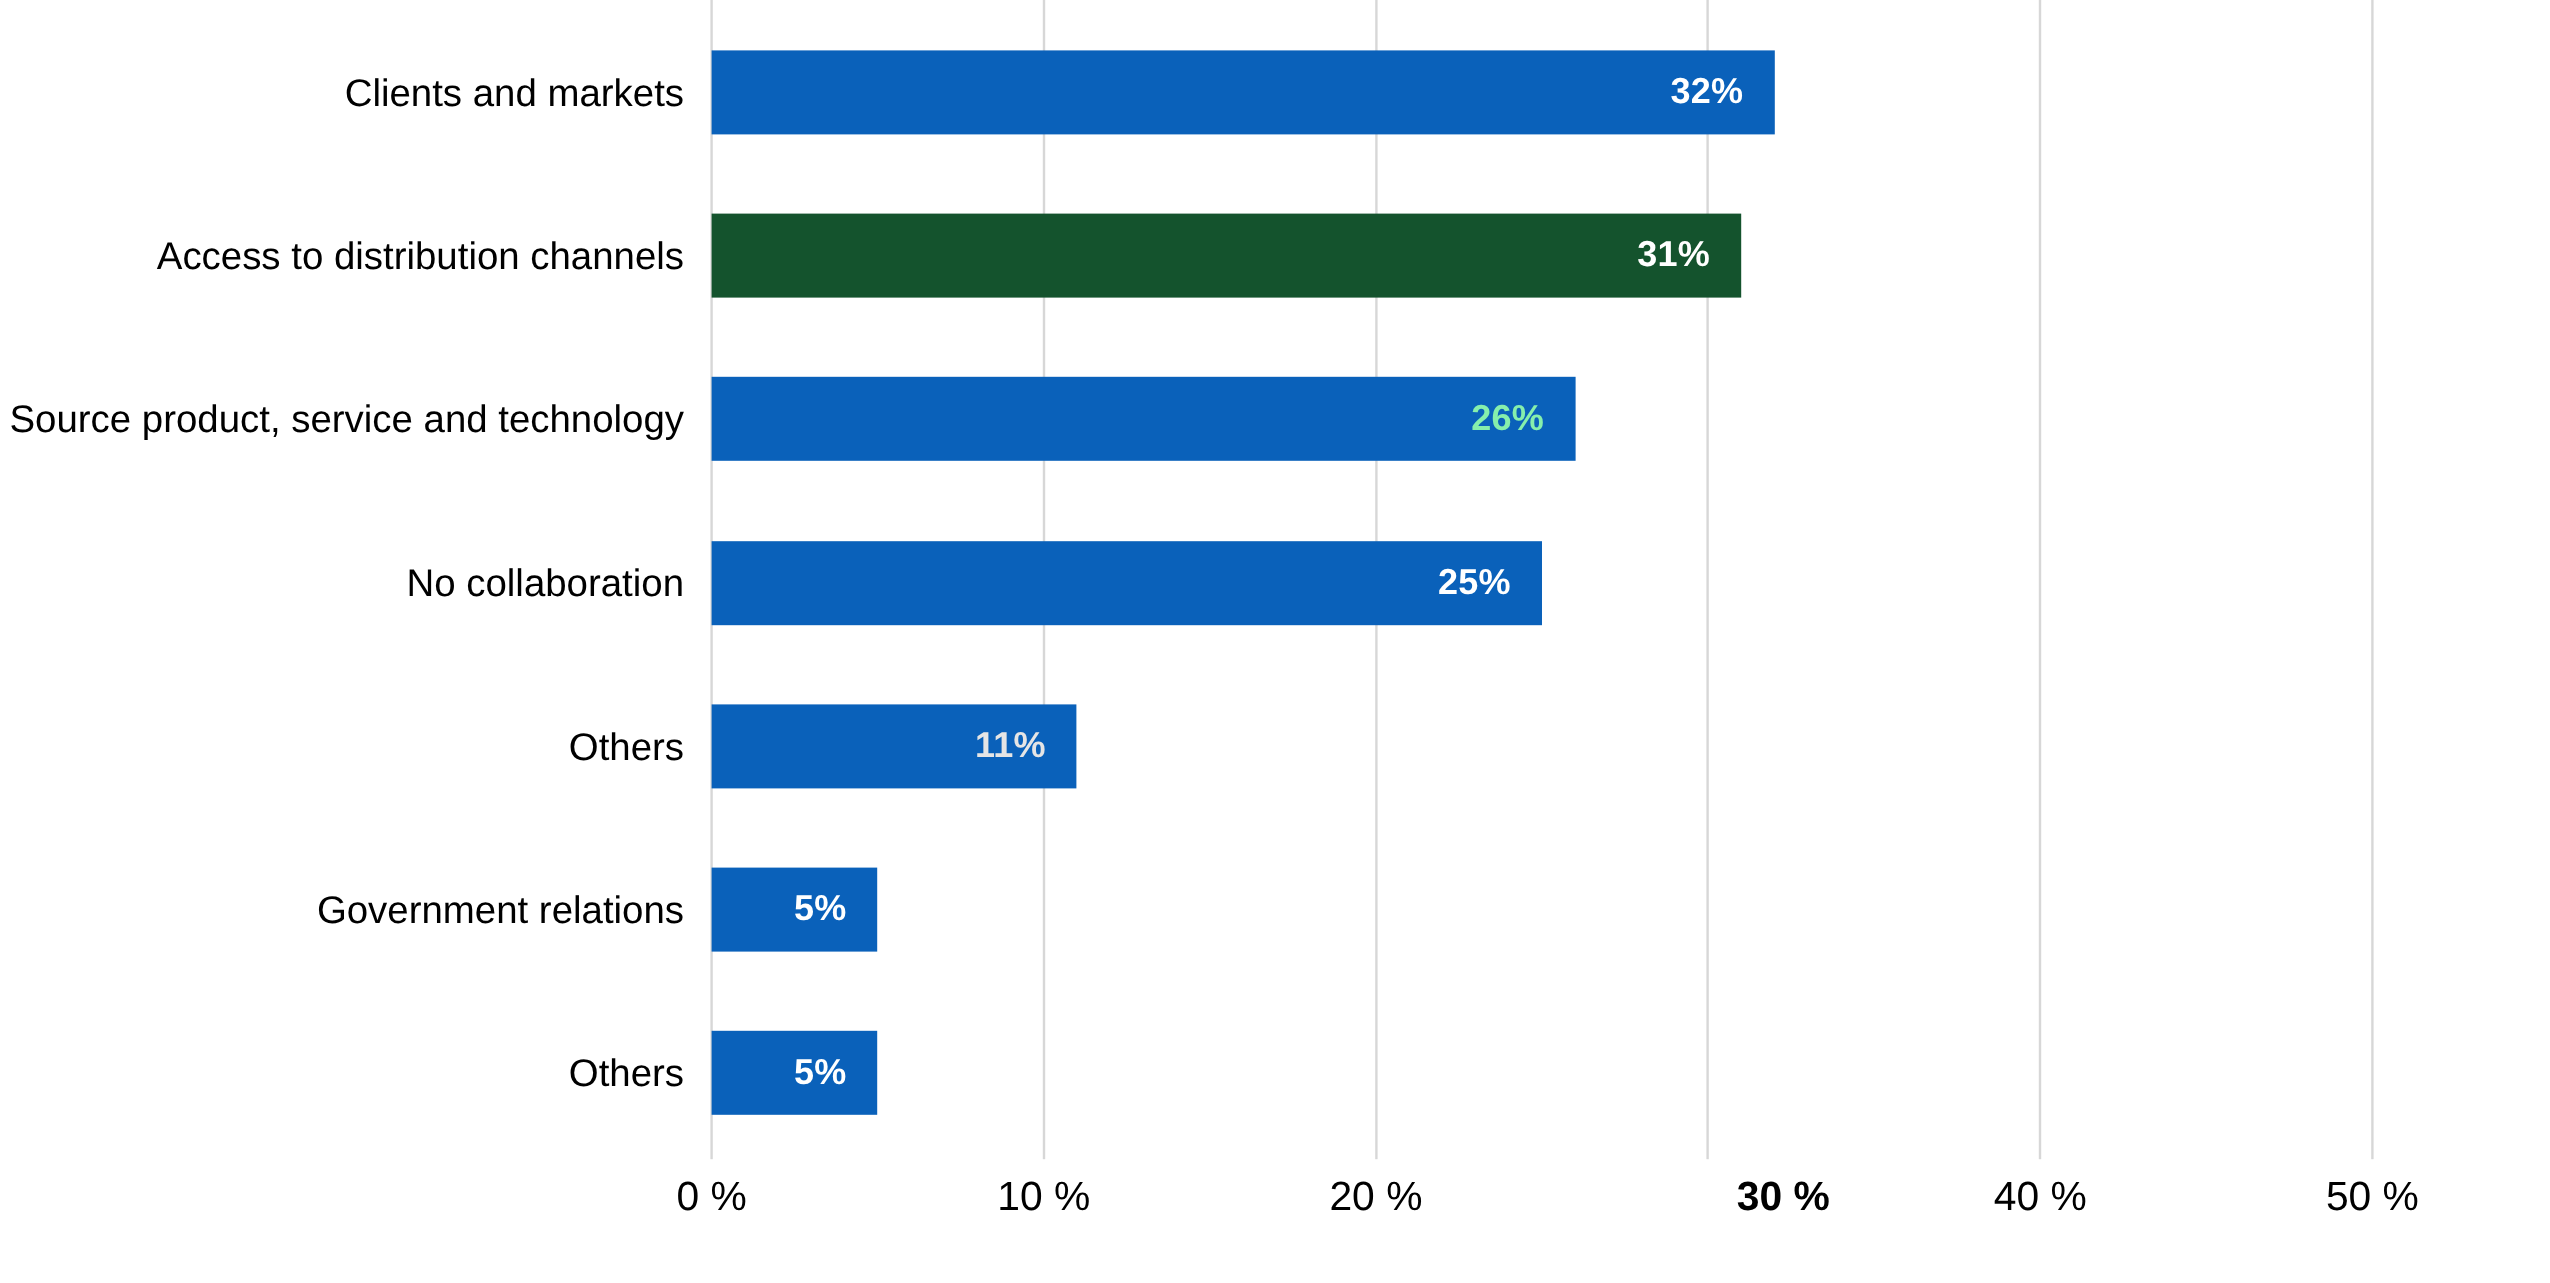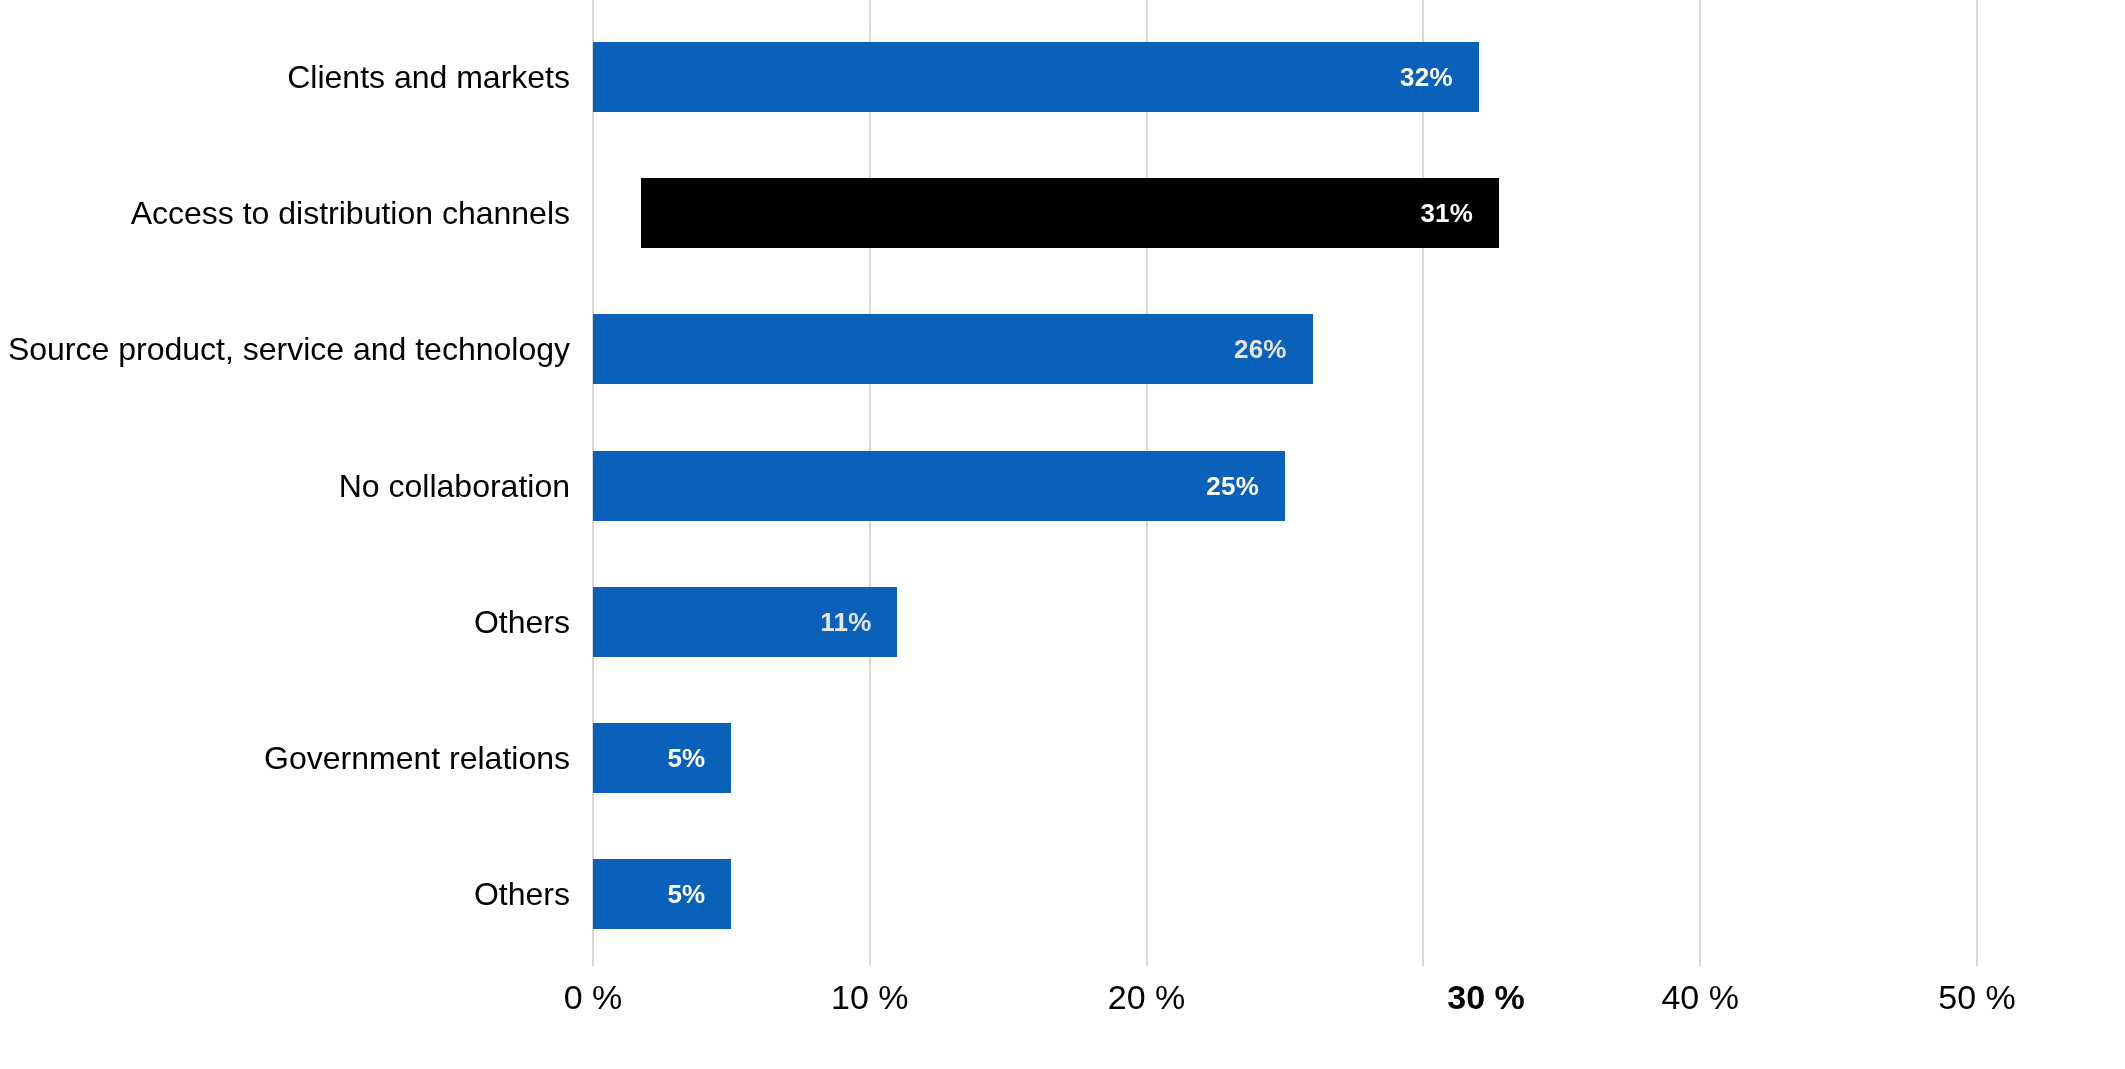--- a/index.html
+++ b/index.html
@@ -68,21 +68,21 @@
     box-sizing: border-box;
   }
 
   .bar-value {
     position: absolute;
     right: 26px;
     top: 0;
     height: 70px;
     line-height: 70px;
     color: #FFFFFF;
-    font-size: 26px;
+    font-size: 30px;
     font-weight: bold;
     white-space: nowrap;
     letter-spacing: 0.2px;
   }
 
   
   .xtick {
     position: absolute;
     top: 978px;
     width: 200px;
@@ -110,28 +110,28 @@
 
     <div id="bars">
         <div class="bar-row" style="top: 42px; width: 2125px;">
           <div class="bar-label-box" style="width: 570px; color: rgb(0, 0, 0);">Clients and markets</div>
           <div class="bar" style="left: 593px; width: 885.76px; background: rgb(10, 97, 186);">
             <span class="bar-value" style="color: rgb(255, 255, 255);">32%</span>
           </div>
         </div>
         <div class="bar-row" style="top: 178.2px; width: 1971px;">
           <div class="bar-label-box" style="width: 570px; color: rgb(0, 0, 0);">Access to distribution channels</div>
-          <div class="bar" style="left: 593px; width: 858.08px; background: #000000; margin-left: 48px;">
+          <div class="bar" style="left: 593px; width: 858.08px; background: #14532d;">
             <span class="bar-value" style="color: rgb(255, 255, 255);">31%</span>
           </div>
         </div>
         <div class="bar-row" style="top: 314.4px; width: 2125px;">
           <div class="bar-label-box" style="width: 570px; color: rgb(0, 0, 0);">Source product, service and technology</div>
           <div class="bar" style="left: 593px; width: 719.68px; background: rgb(10, 97, 186);">
-            <span class="bar-value" style="color: #e5e5e5;">26%</span>
+            <span class="bar-value" style="color: #86efac;">26%</span>
           </div>
         </div>
         <div class="bar-row" style="top: 450.6px; width: 2125px;">
           <div class="bar-label-box" style="width: 570px; color: rgb(0, 0, 0);">No collaboration</div>
           <div class="bar" style="left: 593px; width: 692px; background: rgb(10, 97, 186);">
             <span class="bar-value" style="color: rgb(255, 255, 255);">25%</span>
           </div>
         </div>
         <div class="bar-row" style="top: 586.8px; width: 2125px;">
           <div class="bar-label-box" style="width: 570px; color: rgb(0, 0, 0);">Others</div>

